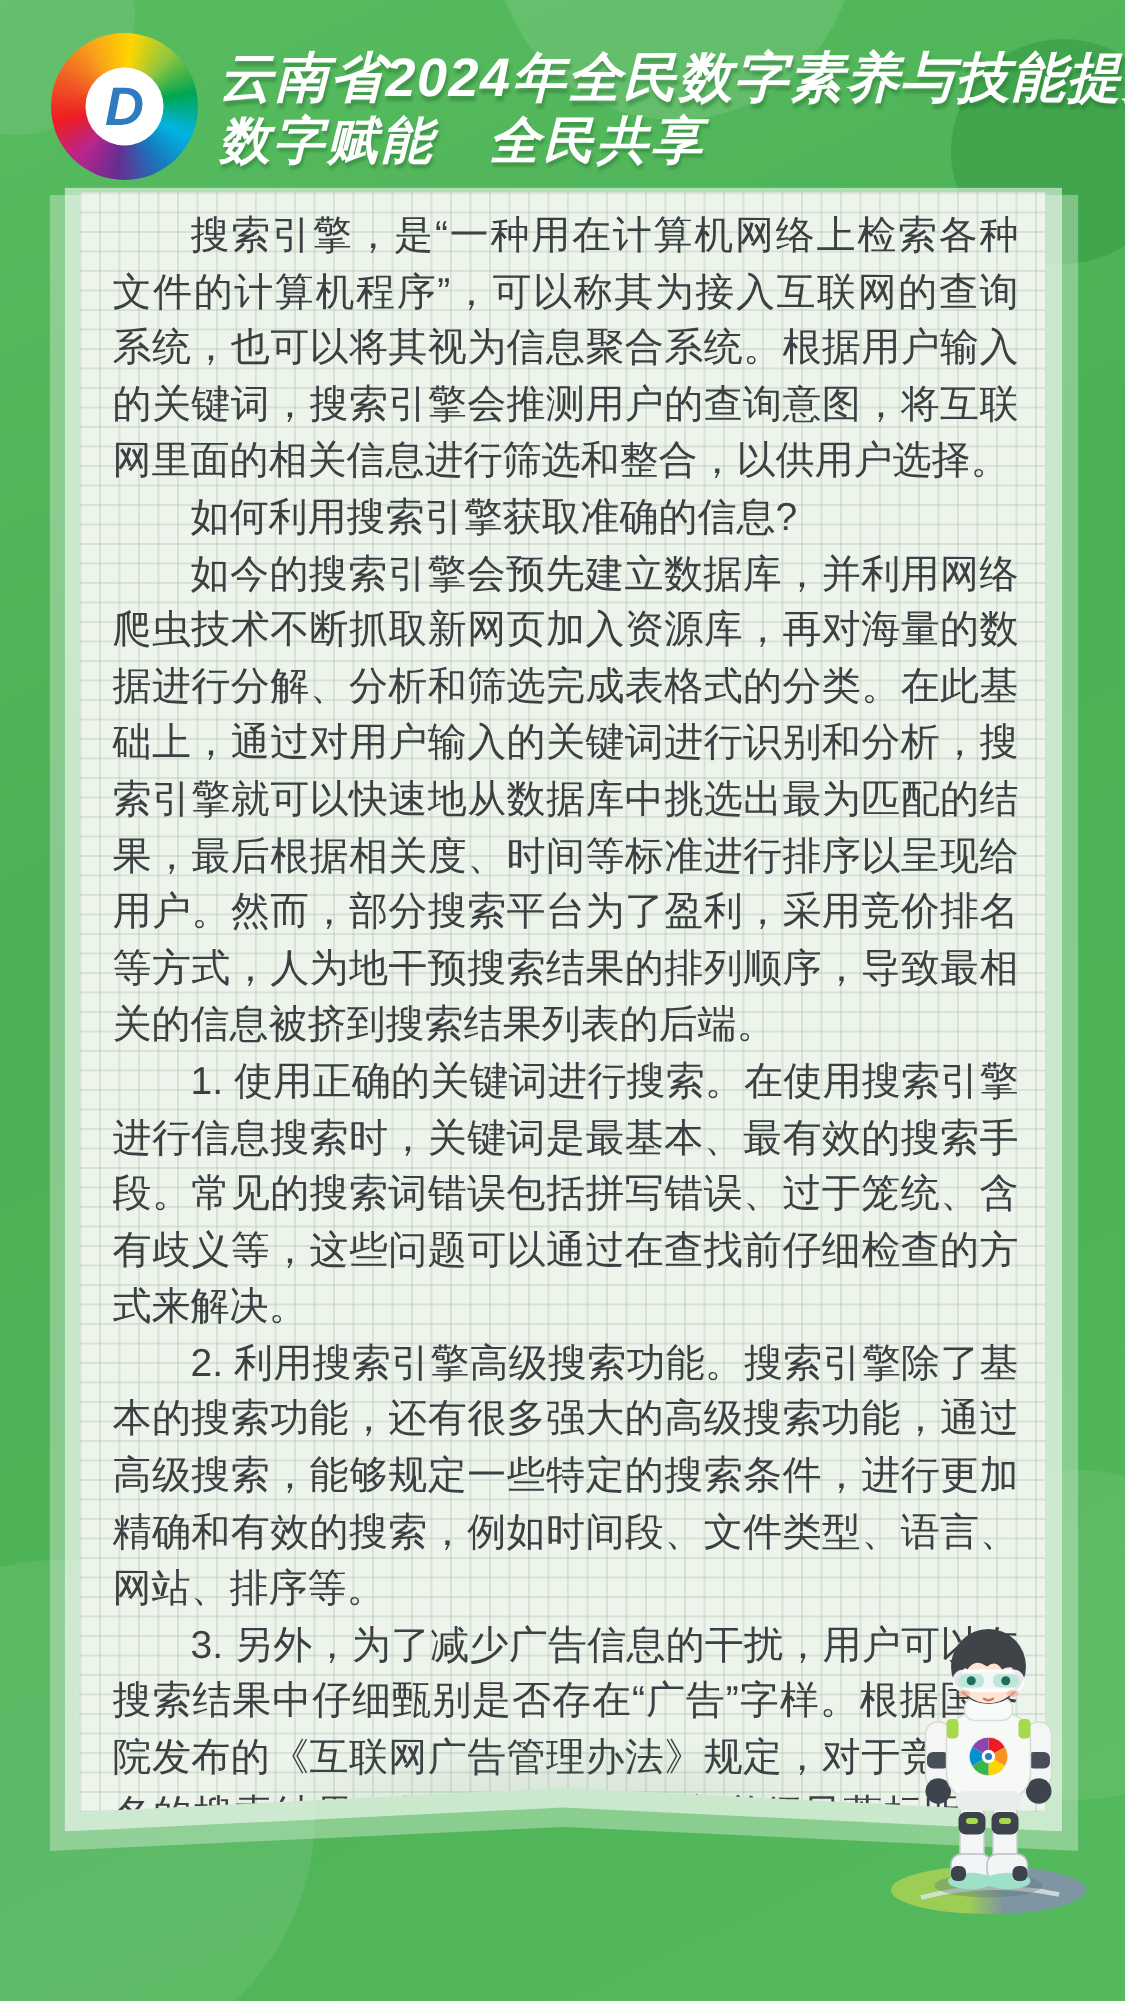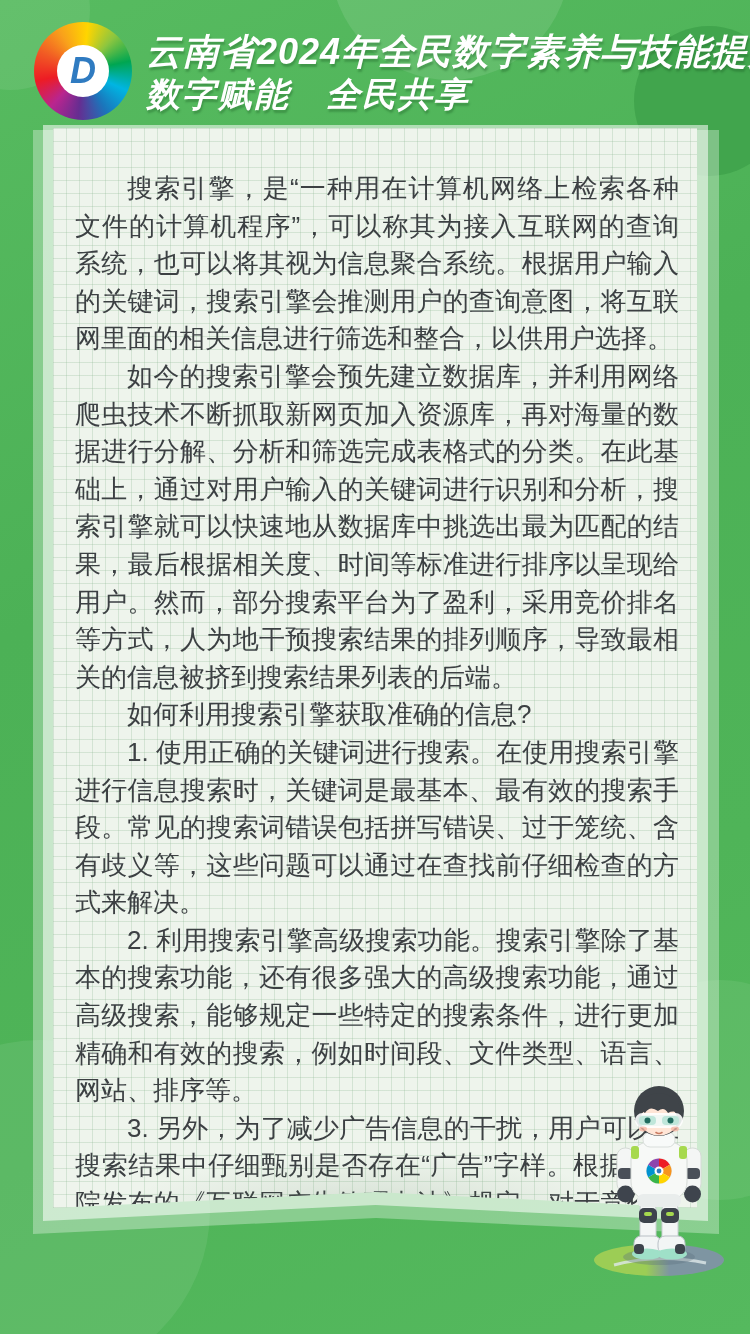--- a/index.html
+++ b/index.html
@@ -27,21 +27,21 @@
          letter-spacing:1px;text-shadow:1px 3px 2px rgba(25,90,35,.35);white-space:nowrap;}
   .subtitle{font-size:34px;line-height:40px;font-weight:bold;font-style:italic;color:#fff;
          letter-spacing:2px;text-shadow:1px 3px 2px rgba(25,90,35,.35);white-space:pre;}
 
   
   .paper-stack{position:absolute;left:53px;top:128px;width:644px;height:1080px;z-index:1;}
   .clip{clip-path:polygon(0 0,100% 0,100% 100%,50% calc(100% - 16px),0 100%);}
   .paper-under{position:absolute;}
   .u1{left:-20px;right:-22px;top:2px;bottom:-26px;background:rgba(255,255,255,.32);}
   .u2{left:-10px;right:-11px;top:-3px;bottom:-13px;background:rgba(255,255,255,.55);}
-  .paper{position:absolute;inset:0;box-sizing:border-box;padding:42px 18px 0 22px;
+  .paper{position:absolute;inset:0;box-sizing:border-box;padding:10px 18px 0 22px;
     background-color:#eef4ec;
     background-image:linear-gradient(rgba(150,190,155,.30) 1px,transparent 1px),
                      linear-gradient(90deg,rgba(150,190,155,.30) 1px,transparent 1px);
     background-size:13px 13px;
     box-shadow:0 6px 14px rgba(30,90,40,.18);}
   .paper::after{content:'';position:absolute;left:0;right:0;bottom:0;height:70px;pointer-events:none;
     background:radial-gradient(55% 110% at 50% 100%,rgba(80,120,85,.16),rgba(80,120,85,0) 70%);}
   .paper p{margin:0;font-size:26px;line-height:37.6px;color:#3c4043;
     text-align:justify;text-indent:2em;}
 
@@ -78,22 +78,22 @@
       <div class="title">云南省2024年全民数字素养与技能提升月</div>
       <div class="subtitle">数字赋能　全民共享</div>
     </div>
   </div>
 
   <div class="paper-stack">
     <div class="paper-under u1 clip"></div>
     <div class="paper-under u2 clip"></div>
     <div class="paper clip">
       <p>搜索引擎，是“一种用在计算机网络上检索各种文件的计算机程序”，可以称其为接入互联网的查询系统，也可以将其视为信息聚合系统。根据用户输入的关键词，搜索引擎会推测用户的查询意图，将互联网里面的相关信息进行筛选和整合，以供用户选择。</p>
+      <p>如何利用搜索引擎获取准确的信息?</p>
       <p>如今的搜索引擎会预先建立数据库，并利用网络爬虫技术不断抓取新网页加入资源库，再对海量的数据进行分解、分析和筛选完成表格式的分类。在此基础上，通过对用户输入的关键词进行识别和分析，搜索引擎就可以快速地从数据库中挑选出最为匹配的结果，最后根据相关度、时间等标准进行排序以呈现给用户。然而，部分搜索平台为了盈利，采用竞价排名等方式，人为地干预搜索结果的排列顺序，导致最相关的信息被挤到搜索结果列表的后端。</p>
-      <p>如何利用搜索引擎获取准确的信息?</p>
       <p>1. 使用正确的关键词进行搜索。在使用搜索引擎进行信息搜索时，关键词是最基本、最有效的搜索手段。常见的搜索词错误包括拼写错误、过于笼统、含有歧义等，这些问题可以通过在查找前仔细检查的方式来解决。</p>
       <p>2. 利用搜索引擎高级搜索功能。搜索引擎除了基本的搜索功能，还有很多强大的高级搜索功能，通过高级搜索，能够规定一些特定的搜索条件，进行更加精确和有效的搜索，例如时间段、文件类型、语言、网站、排序等。</p>
       <p>3. 另外，为了减少广告信息的干扰，用户可以在搜索结果中仔细甄别是否存在“广告”字样。根据国务院发布的《互联网广告管理办法》规定，对于竞价排名的搜索结果，搜索引擎及发布方必须显著标明“广告”字样，并与自然搜索结果明显区分。一些官方网站还会在搜索结果中标注“官方”等字样，方便用户快速找到权威发布的内容。</p>
 
     </div>
   </div>
 
   <div class="mascot">
     <svg width="150" height="196" viewBox="0 0 150 196" xmlns="http://www.w3.org/2000/svg">
       <defs>

